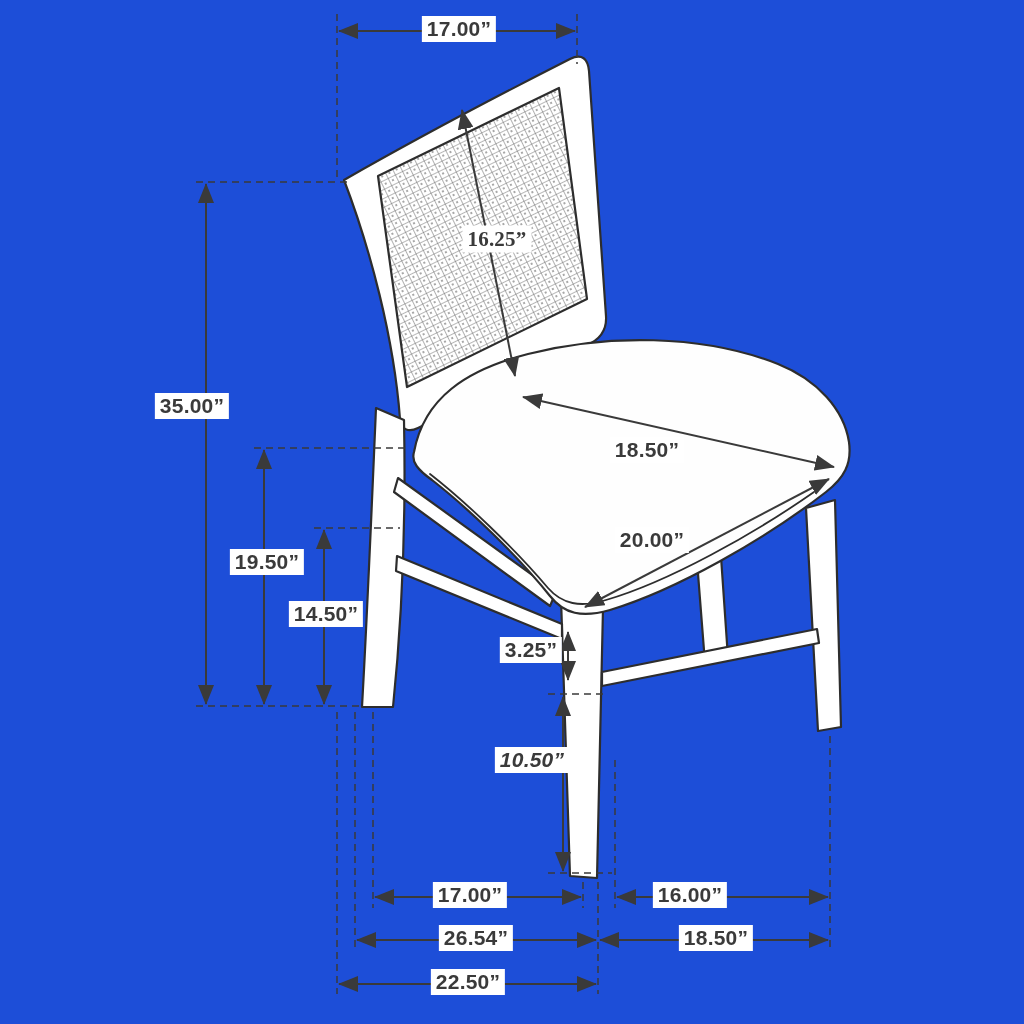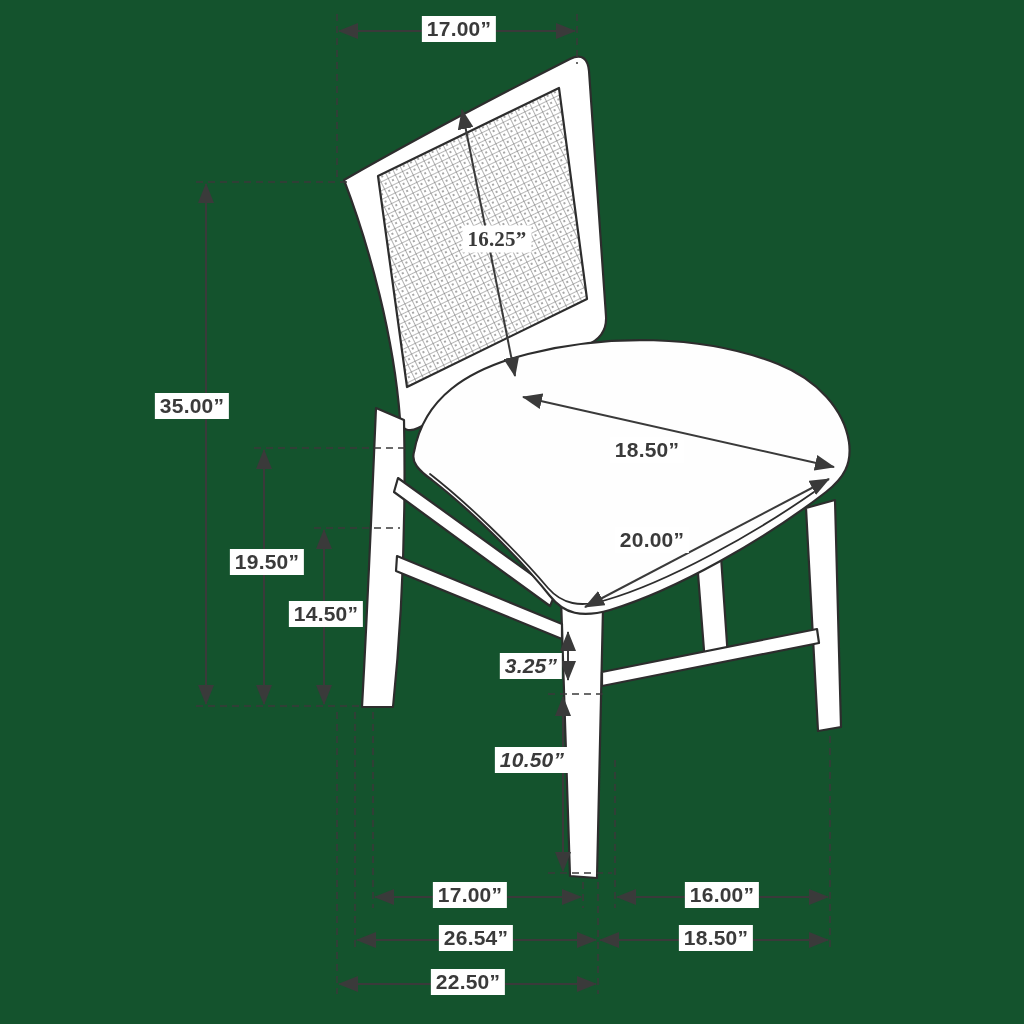--- a/index.html
+++ b/index.html
@@ -1,19 +1,19 @@
 <!DOCTYPE html>
 <html><head>
 <meta charset="utf-8">
 <style>
   html,body{margin:0;padding:0;background:#ffffff;}
   .stage{
     position:relative;
     width:1024px;height:1024px;
-    background:#14532d;
+    background:#1d4ed8;
     font-family:"Liberation Sans", sans-serif;
     overflow:hidden;
   }
   .stage svg{position:absolute;left:0;top:0;}
   .dim-label{
     position:absolute;
     transform:translate(-50%,-50%);
     background:#ffffff;
     padding:1px 5px;
     font-size:21px;
@@ -146,21 +146,21 @@
     </g>
   </svg>
 
   <div class="dim-label" style="left:459px;top:29px;">17.00”</div>
   <div class="dim-label" style="left:497px;top:239px;font-family:Liberation Serif, serif;">16.25”</div>
   <div class="dim-label" style="left:192px;top:406px;">35.00”</div>
   <div class="dim-label" style="left:267px;top:562px;">19.50”</div>
   <div class="dim-label" style="left:326px;top:614px;">14.50”</div>
   <div class="dim-label" style="left:647px;top:450px;">18.50”</div>
   <div class="dim-label" style="left:652px;top:540px;">20.00”</div>
-  <div class="dim-label" style="left:531px;top:666px;font-style:italic;">3.25”</div>
+  <div class="dim-label" style="left:531px;top:650px;">3.25”</div>
   <div class="dim-label" style="left:532px;top:760px;font-style:italic;">10.50”</div>
   <div class="dim-label" style="left:470px;top:895px;">17.00”</div>
-  <div class="dim-label" style="left:722px;top:895px;">16.00”</div>
+  <div class="dim-label" style="left:690px;top:895px;">16.00”</div>
   <div class="dim-label" style="left:476px;top:938px;">26.54”</div>
   <div class="dim-label" style="left:716px;top:938px;">18.50”</div>
   <div class="dim-label" style="left:468px;top:982px;">22.50”</div>
 
 </div>
 
 </body></html>

